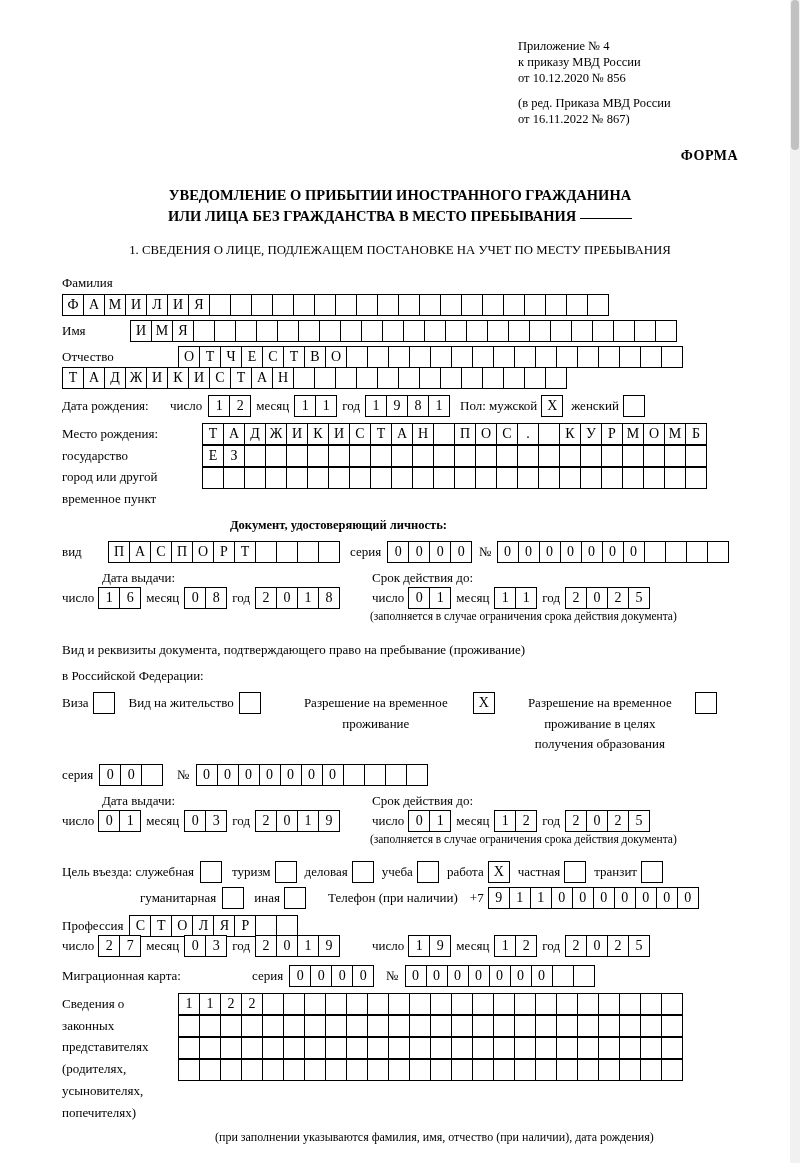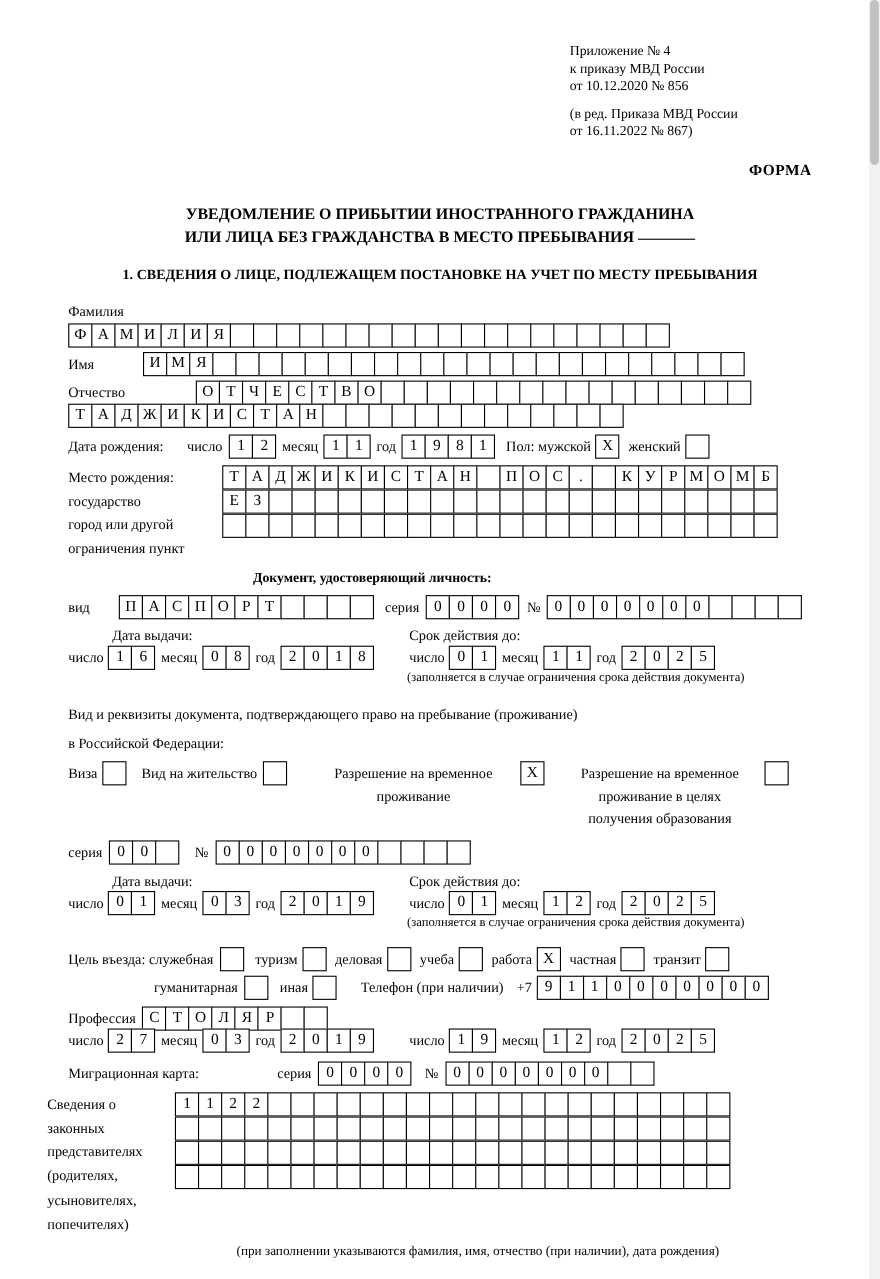--- a/index.html
+++ b/index.html
@@ -51,21 +51,21 @@
     width:52px;
     border-bottom:1.3px solid #000;
     vertical-align:2px;
   }
   .sect1{
     position:absolute;
     left:0;right:0;
     top:243px;
     text-align:center;
     font-size:12.8px;
-    font-weight:bold;
+    font-weight:normal;
   }
   .form-body{
     position:absolute;
     left:0;
     top:272px;
     width:800px;
   }
   .row{
     display:flex;
     align-items:flex-start;
@@ -289,21 +289,21 @@
       <div class="boxes" id="sex-female">
           <div class="bx"></div>
         </div>
     </div>
 
     <div class="row mt6" style="padding-left:62px;gap:24px;">
       <div style="width:116px;">
         <div class="lbl">Место рождения:</div>
         <div class="lbl" style="line-height:21px;">государство</div>
         <div class="lbl" style="line-height:22px;">город или другой</div>
-        <div class="lbl" style="line-height:22px;">ограничения пункт</div>
+        <div class="lbl" style="line-height:22px;">временное пункт</div>
       </div>
       <div>
         <div class="boxes" id="bp-row1">
             <div class="bx">Т</div>
             <div class="bx">А</div>
             <div class="bx">Д</div>
             <div class="bx">Ж</div>
             <div class="bx">И</div>
             <div class="bx">К</div>
             <div class="bx">И</div>
@@ -694,21 +694,21 @@
           <div class="bx">0</div>
           <div class="bx">0</div>
           <div class="bx">0</div>
           <div class="bx">0</div>
           <div class="bx">0</div>
           <div class="bx"></div>
           <div class="bx"></div>
         </div>
     </div>
 
-    <div class="row mt6" style="padding-left:43px;">
+    <div class="row mt6" style="padding-left:62px;">
       <div style="width:116px;">
         <div class="lbl">Сведения о</div>
         <div class="lbl" style="line-height:21px;">законных</div>
         <div class="lbl" style="line-height:22px;">представителях</div>
         <div class="lbl" style="line-height:22px;">(родителях,</div>
         <div class="lbl" style="line-height:22px;">усыновителях,</div>
         <div class="lbl" style="line-height:22px;">попечителях)</div>
       </div>
       <div>
         <div class="boxes" id="lr-row1">

